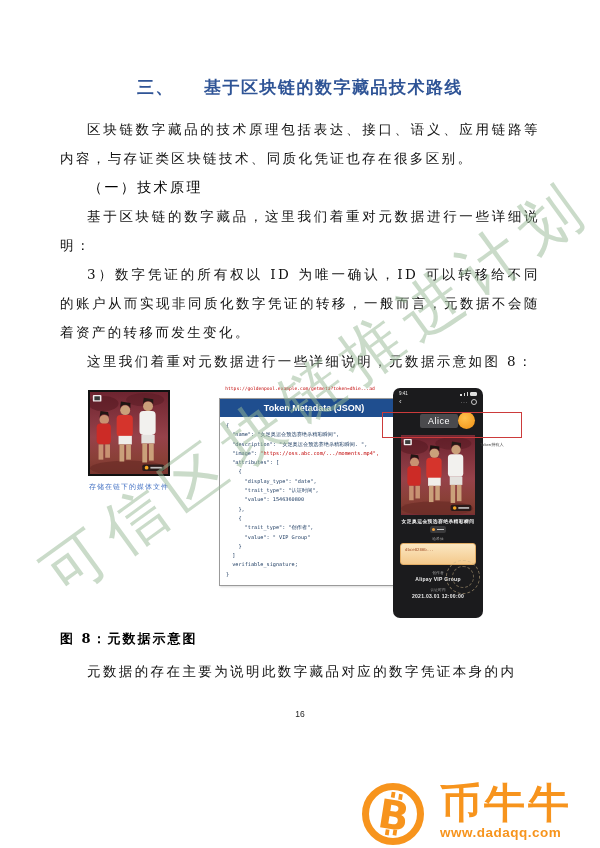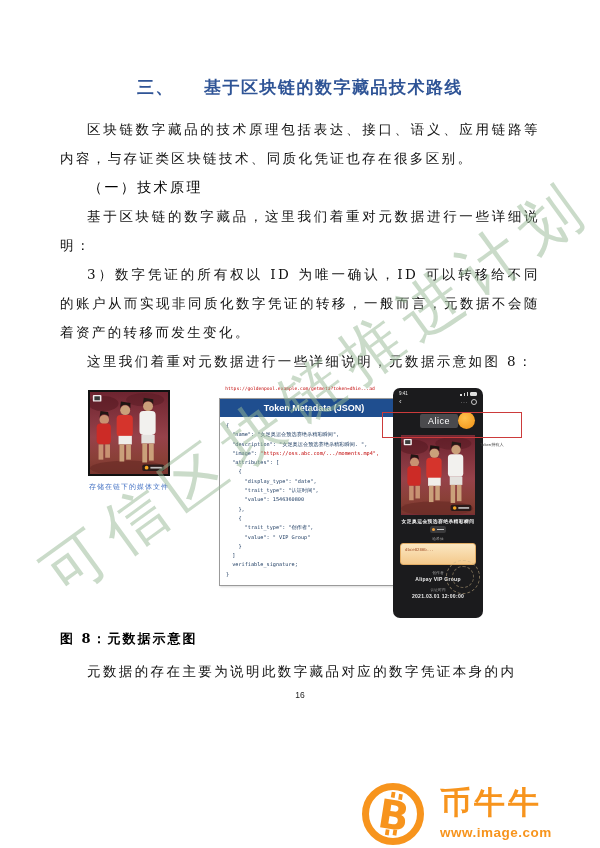--- a/index.html
+++ b/index.html
@@ -120,31 +120,31 @@
     position:absolute; left:420px; top:60px; font-size:4.2px; color:#444;
     font-family:"Liberation Sans", sans-serif;
   }
   .connector-lines { position:absolute; left:0; top:0; width:480px; height:240px; pointer-events:none; }
 
   .fig-caption {
     font-size:13px; font-weight:bold; letter-spacing:2px;
     margin-top:8px; color:#000;
   }
   .last-para { margin-top:9px; }
-  .page-number { text-align:center; font-size:8.5px; color:#222; margin-top:4px; font-family:"Liberation Sans", sans-serif; }
+  .page-number { text-align:center; font-size:8.5px; color:#222; margin-top:23px; font-family:"Liberation Sans", sans-serif; }
 
   
   .site-logo { position:absolute; left:362px; top:783px; display:flex; align-items:flex-start; gap:16px; z-index:4; }
   .btc-circle {
     width:62px; height:62px; border-radius:50%; border:7px solid #F7941D;
     background:#fff; display:flex; align-items:center; justify-content:center;
   }
   .brand-col { display:flex; flex-direction:column; align-items:flex-start; }
   .brand-name {
-    color:#F7941D; font-size:31px; font-weight:800; letter-spacing:3px;
+    color:#F7941D; font-size:41px; font-weight:800; letter-spacing:3px;
     line-height:40px; font-family:Liberation Sans, sans-serif;
   }
   .brand-url {
     color:#F7941D; font-size:13.5px; font-weight:bold; letter-spacing:0.5px;
     margin-top:2px; font-family:"Liberation Sans", sans-serif;
   }
 </style>
 </head>
 <body>
 
@@ -308,17 +308,17 @@
           <text x="5" y="40" font-size="42" font-weight="bold" fill="#F7941D" font-family="DejaVu Sans, sans-serif">B</text>
           <rect x="15" y="1" width="4" height="6" fill="#F7941D"></rect>
           <rect x="23" y="2" width="4" height="6" fill="#F7941D"></rect>
           <rect x="15" y="41" width="4" height="6" fill="#F7941D"></rect>
           <rect x="23" y="40" width="4" height="6" fill="#F7941D"></rect>
         </g>
       </svg>
     </div>
     <div class="brand-col">
       <div class="brand-name">币牛牛</div>
-      <div class="brand-url">www.image.com</div>
+      <div class="brand-url">www.dadaqq.com</div>
     </div>
   </div>
 
 </div>
 
 </body></html>

